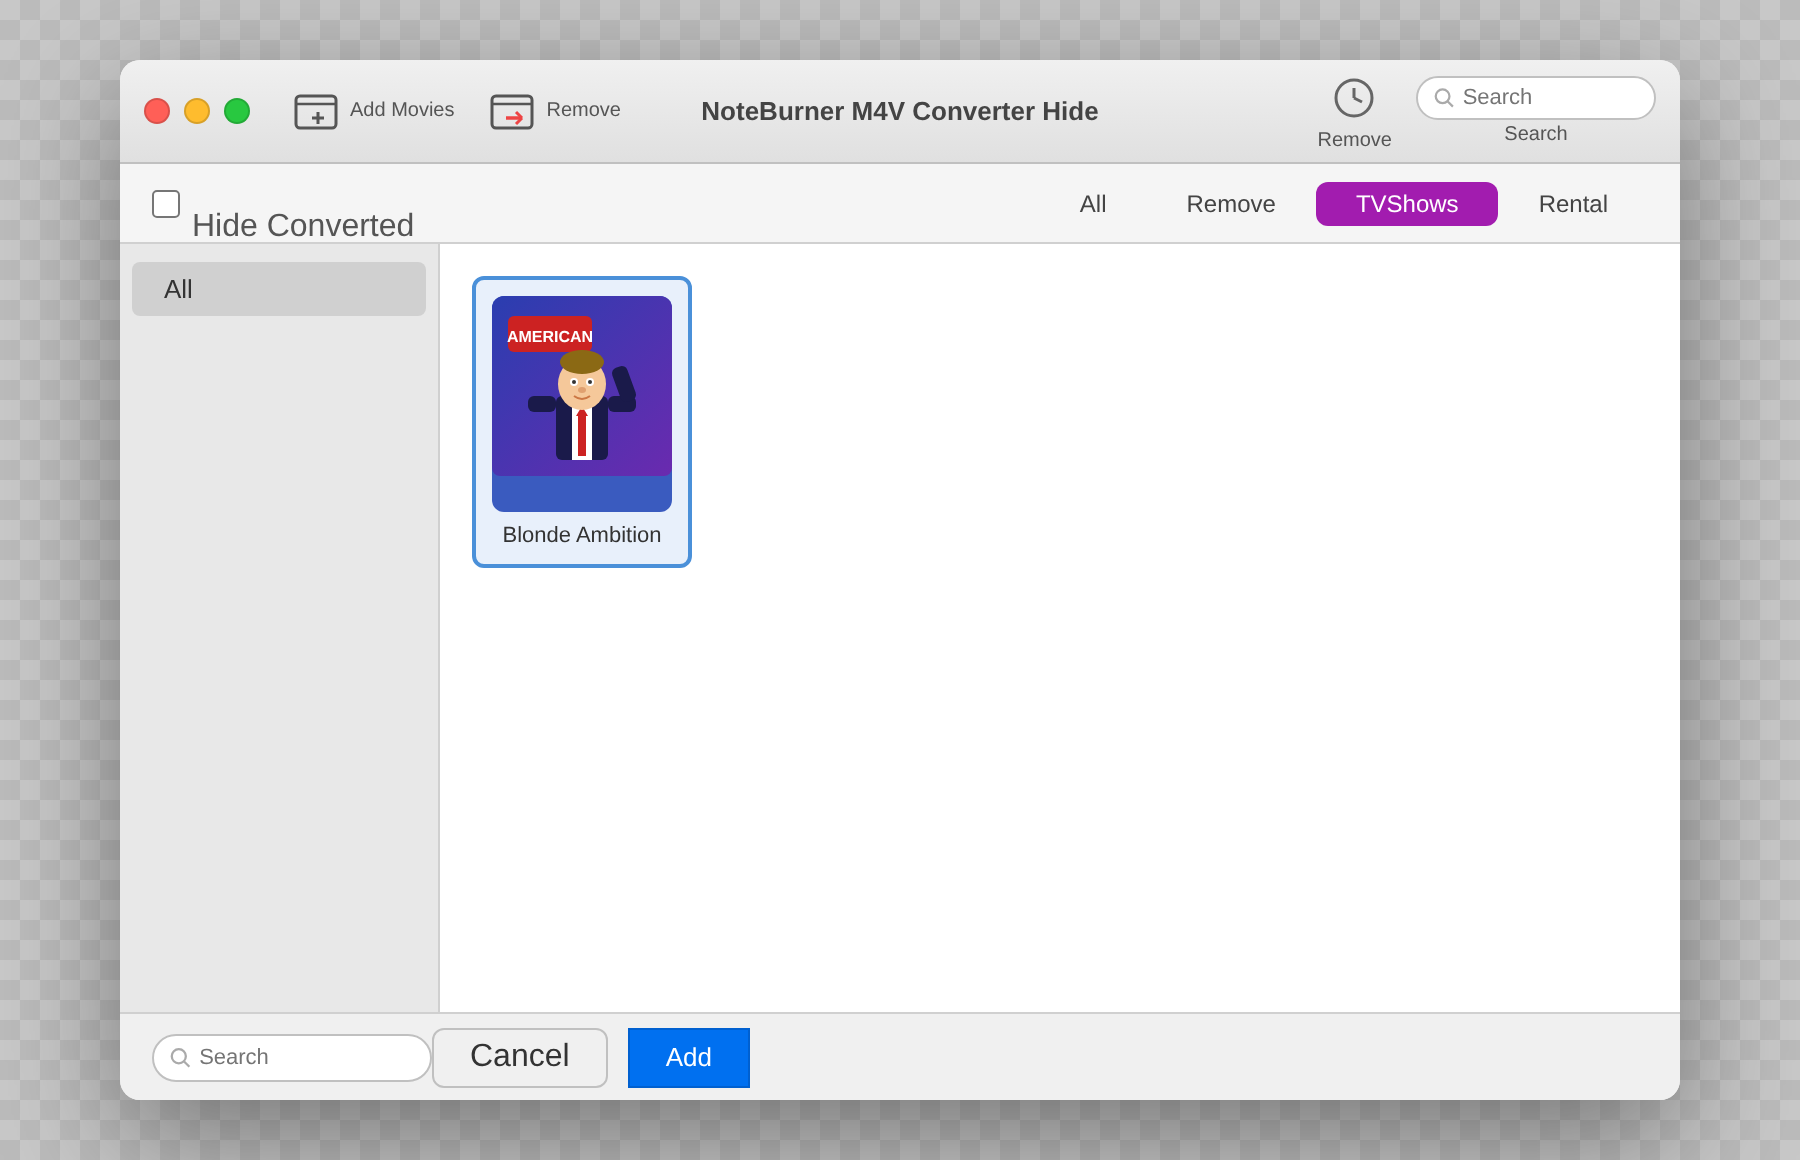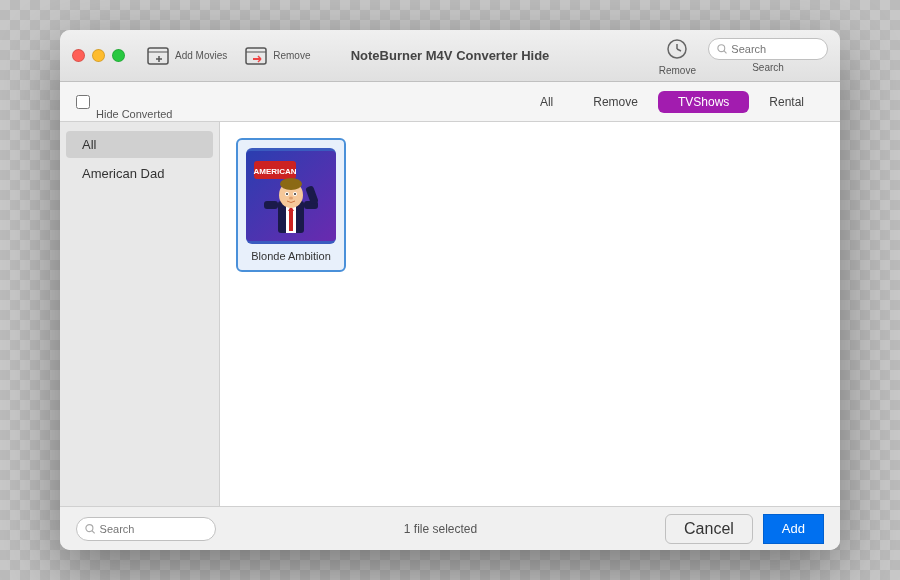--- a/index.html
+++ b/index.html
@@ -150,21 +150,21 @@
       gap: 6px;
       margin-right: auto;
     }
 
     .hide-converted input[type=checkbox] {
       width: 14px;
       height: 14px;
     }
 
     .hide-converted label {
-      font-size: 11px;
+      font-size: 16px;
       color: #555;
       margin-top: 25px;
     }
 
     .filter-tabs {
       display: flex;
       align-items: center;
       gap: 0;
     }
 
@@ -232,26 +232,26 @@
       gap: 6px;
       padding: 8px;
       border-radius: 6px;
       cursor: pointer;
       border: 2px solid #4a90d9;
       background: #e8f0fb;
     }
 
     .media-thumb {
       width: 90px;
-      height: 96px;
+      height: 108px;
       border-radius: 6px;
       overflow: hidden;
       background: #3a5bbf;
       display: flex;
-      align-items: center;
+      align-items: flex-start;
       justify-content: center;
       position: relative;
     }
 
     .media-title {
       font-size: 11px;
       color: #333;
       text-align: center;
       font-weight: 400;
       word-break: break-word;
@@ -401,21 +401,20 @@
       <div class="filter-tab">Remove</div>
       <div class="filter-tab active">TVShows</div>
       <div class="filter-tab">Rental</div>
     </div>
   </div>
 
   <div class="content">
 
     <div class="sidebar">
       <div class="sidebar-item active">All</div>
-      <div class="sidebar-item">American Dad</div>
     </div>
 
     <div class="media-grid">
       <div class="media-item">
         <div class="media-thumb">
 
           <svg width="90" height="90" viewBox="0 0 90 90">
 
             <defs>
               <linearGradient id="bgGrad" x1="0%" y1="0%" x2="100%" y2="100%">
@@ -460,20 +459,19 @@
 
   <div class="bottom-bar">
     <div class="bottom-search">
       <svg width="12" height="12" viewBox="0 0 12 12">
         <circle cx="5" cy="5" r="4" fill="none" stroke="#aaa" stroke-width="1.3"></circle>
         <line x1="8" y1="8" x2="11" y2="11" stroke="#aaa" stroke-width="1.3"></line>
       </svg>
       <input type="text" placeholder="Search" style="">
     </div>
 
-    <span class="status-text">1 file selected</span>
 
     <div class="bottom-buttons">
       <button class="btn-cancel">Cancel</button>
       <button class="btn-add">Add</button>
     </div>
   </div>
 </div>
 
 </body></html>

